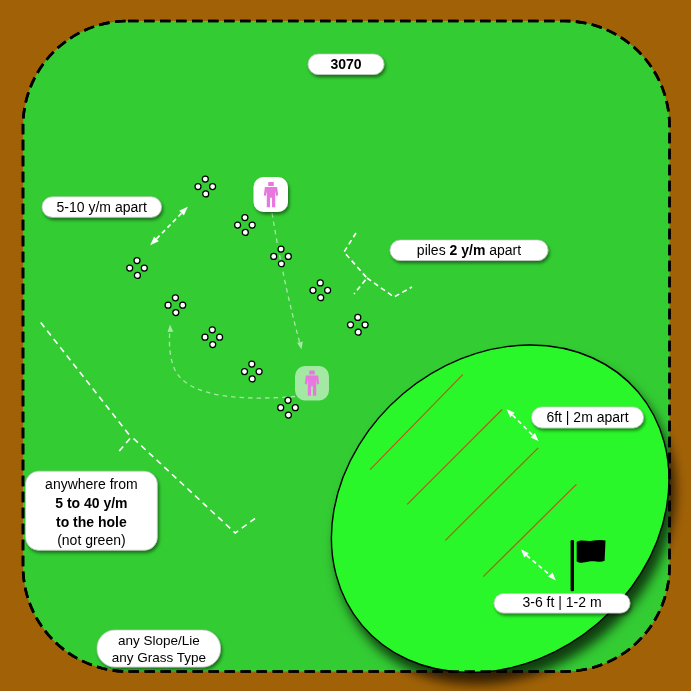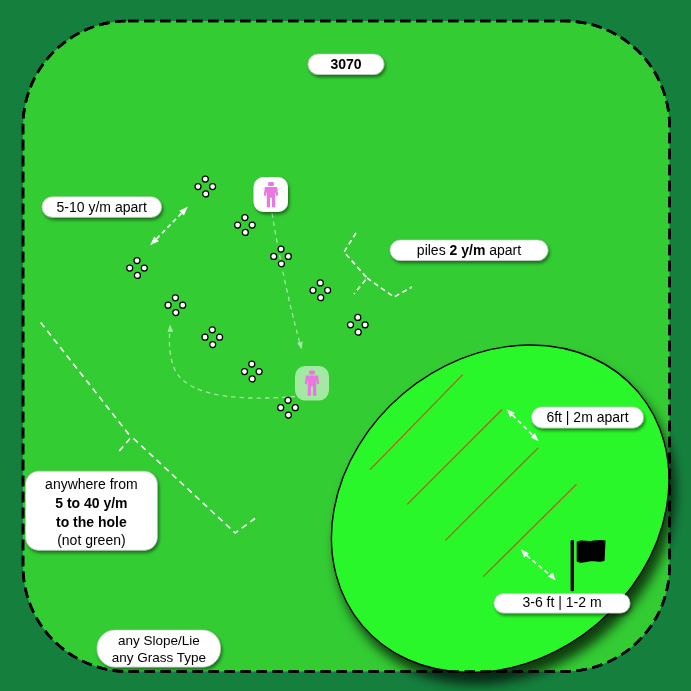--- a/index.html
+++ b/index.html
@@ -1,17 +1,17 @@
 <!DOCTYPE html>
 <html><head>
 <meta charset="utf-8">
 <style>
 html,body{margin:0;padding:0;background:#ffffff;}
 *{font-family:"Liberation Sans",sans-serif;}
-.wrap{position:relative;width:691px;height:691px;background:#15803d;overflow:hidden;}
+.wrap{position:relative;width:691px;height:691px;background:#a16207;overflow:hidden;}
 </style>
 </head>
 <body>
 <div class="wrap">
 <svg width="691" height="691" viewBox="0 0 691 691" xmlns="http://www.w3.org/2000/svg">
 <defs>
   <filter id="pillsh" x="-30%" y="-30%" width="170%" height="190%">
     <feDropShadow dx="1.5" dy="2.5" stdDeviation="1.8" flood-color="#000000" flood-opacity="0.45"></feDropShadow>
   </filter>
   <filter id="ellsh" x="-20%" y="-20%" width="145%" height="145%">

